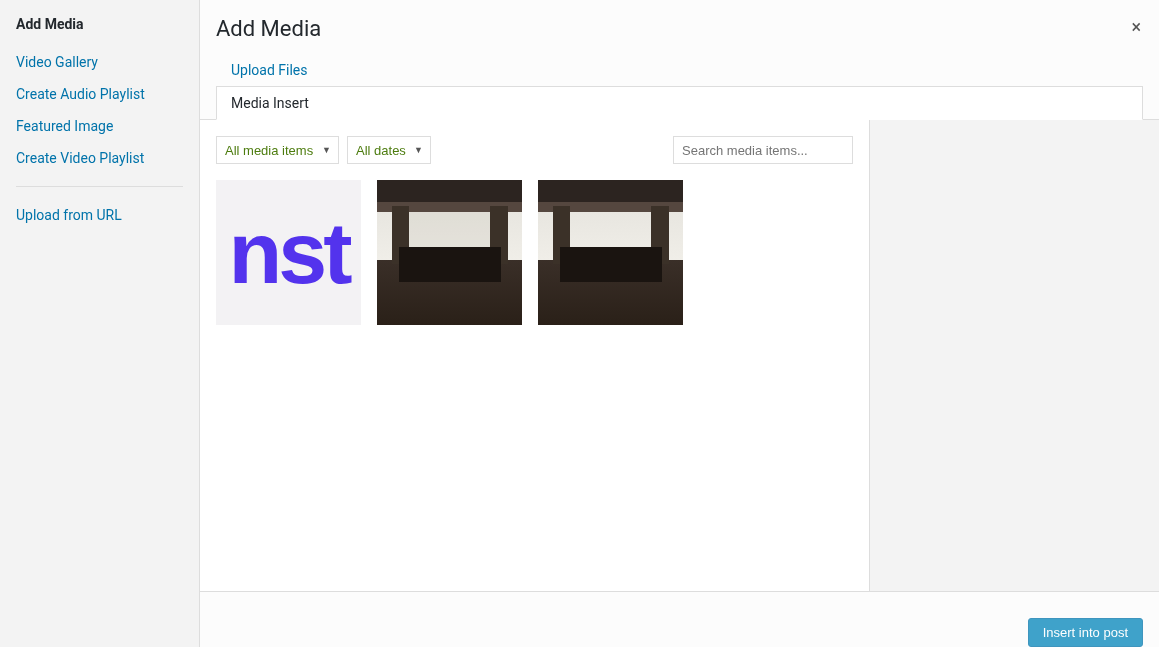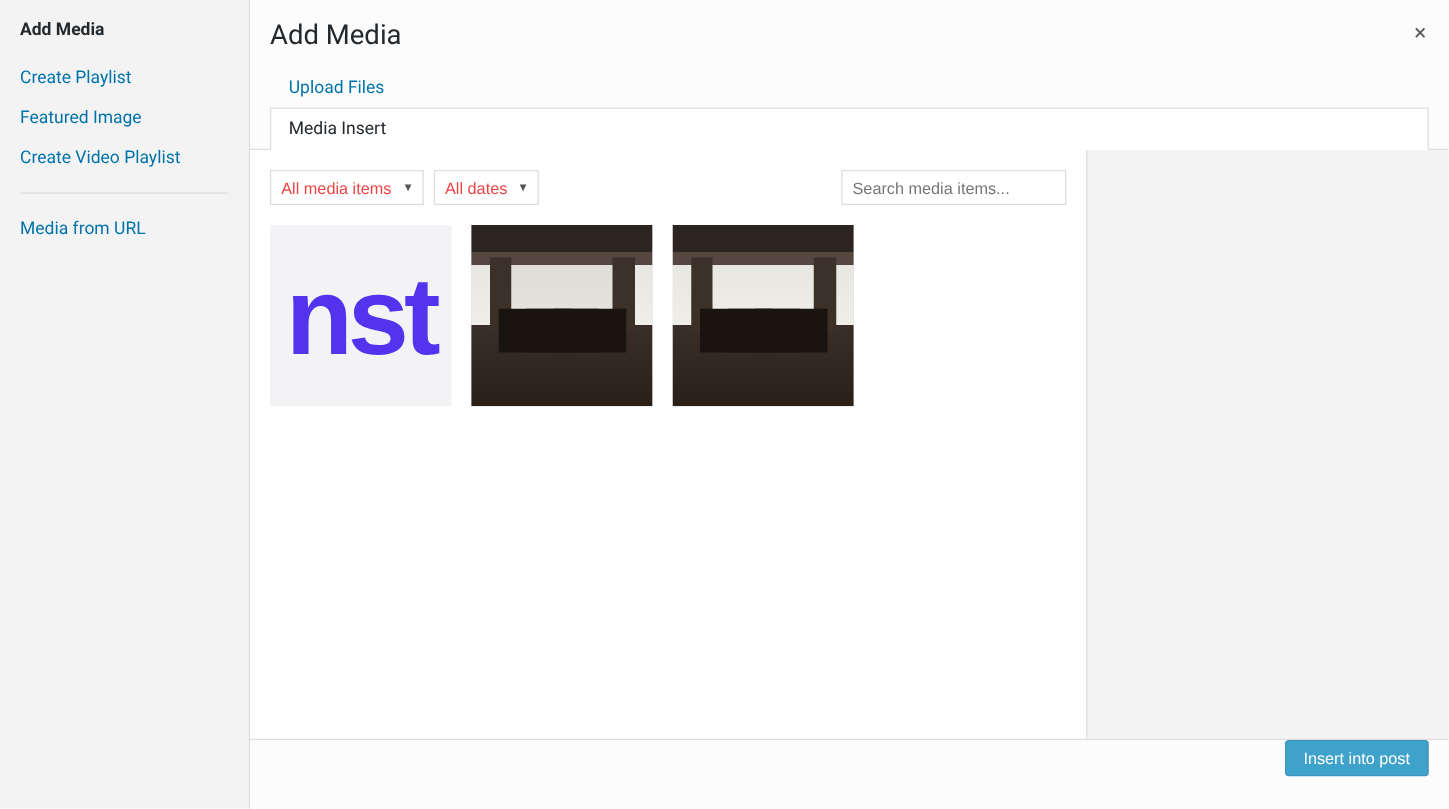--- a/index.html
+++ b/index.html
@@ -122,21 +122,21 @@
   align-items: center;
   gap: 8px;
   margin-bottom: 16px;
 }
 .toolbar select {
   height: 28px;
   border: 1px solid #ddd;
   background: #fff;
   padding: 0 24px 0 8px;
   font-size: 13px;
-  color: #ef4444;
+  color: #4d7c0f;
   appearance: none;
   position: relative;
 }
 .select-wrap {
   position: relative;
   display: inline-block;
 }
 .select-wrap::after {
   content: "▼";
   position: absolute;
@@ -225,21 +225,21 @@
   width: 290px;
   background: #f3f3f3;
   border-left: 1px solid #ddd;
 }
 
 .modal-footer {
   height: 56px;
   border-top: 1px solid #ddd;
   background: #fcfcfc;
   display: flex;
-  align-items: flex-start;
+  align-items: flex-end;
   justify-content: flex-end;
   padding: 0 16px;
 }
 .primary-btn {
   background: #0085ba;
   border: 1px solid #0073aa;
   color: #fff;
   padding: 6px 14px;
   font-size: 13px;
   border-radius: 3px;
@@ -250,25 +250,26 @@
 </head>
 <body>
 
 <div class="media-modal">
   <div class="close-btn">×</div>
 
   <div class="modal-main">
     <aside class="media-sidebar-left">
       <h2>Add Media</h2>
       <nav class="menu">
-        <a href="#">Create Playlist</a>
+        <a href="#">Video Gallery</a>
+        <a href="#">Create Audio Playlist</a>
         <a href="#">Featured Image</a>
         <a href="#">Create Video Playlist</a>
         <hr class="menu-divider">
-        <a href="#">Media from URL</a>
+        <a href="#">Upload from URL</a>
       </nav>
     </aside>
 
     <section class="media-content">
       <div class="content-header">
         <h1>Add Media</h1>
       </div>
 
       <div class="tabs">
         <div class="tab">Upload Files</div>

